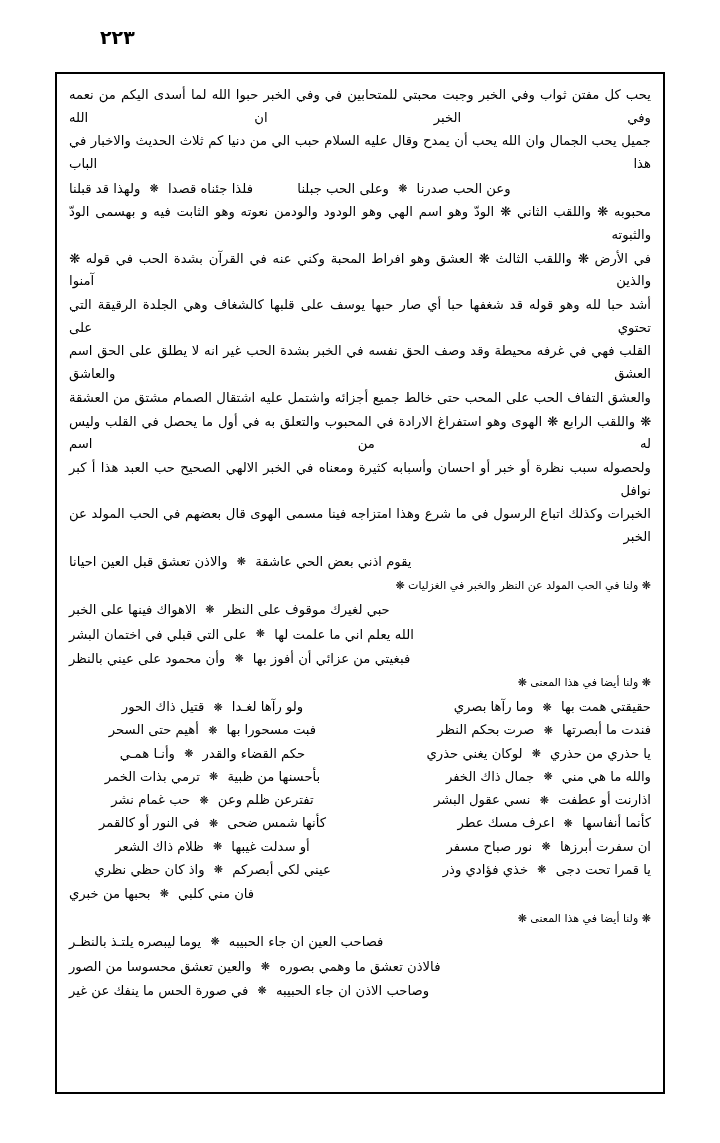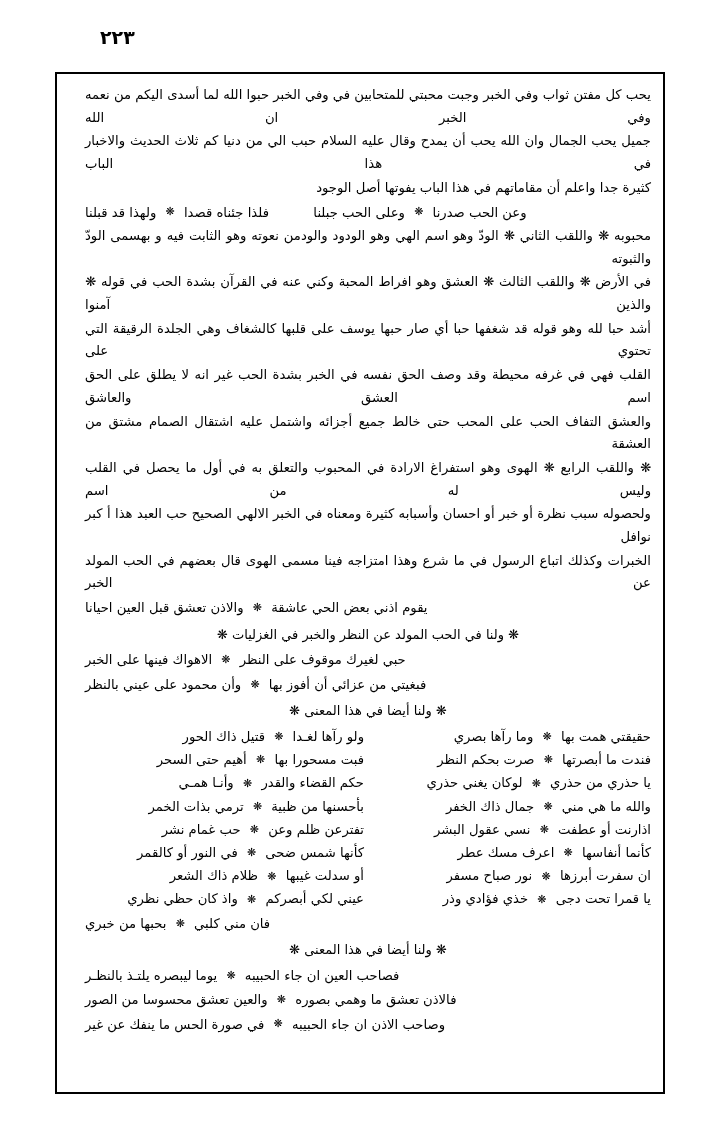--- a/index.html
+++ b/index.html
@@ -31,43 +31,42 @@
     font-family: "DejaVu Sans", sans-serif;
   }
   .text-frame {
     position: absolute;
     top: 72px;
     left: 55px;
     width: 610px;
     height: 1022px;
     border: 2px solid #000;
     box-sizing: border-box;
-    padding: 10px 12px 8px 28px;
+    padding: 10px 12px 8px 12px;
     overflow: hidden;
   }
   .block {
     margin: 0;
   }
   .para {
     font-size: 13.2px;
     line-height: 1.72;
     text-align: justify;
     text-align-last: right;
     direction: rtl;
     margin: 0 0 1px 0;
     font-family: "DejaVu Sans", sans-serif;
   }
   .para-justify-both {
     text-align: justify;
     text-align-last: justify;
   }
   .heading-line {
-    text-align: center;
-    direction: rtl;
-    font-size: 13px;
+    direction: rtl;
+    font-size: 11px;
     line-height: 1.9;
     margin: 2px 0 1px 0;
     font-weight: normal;
   }
   .verse-table {
     width: 100%;
     border-collapse: collapse;
     direction: rtl;
     margin: 1px 0 1px 0;
   }
@@ -77,21 +76,21 @@
     padding: 0;
     vertical-align: top;
     white-space: nowrap;
   }
   .verse-table td.col-right {
     width: 50%;
     padding-left: 4px;
   }
   .verse-table td.col-left {
     width: 50%;
-    text-align: right;
+    text-align: center;
     padding-right: 4px;
   }
   .sep {
     display: inline-block;
     padding: 0 5px;
     font-size: 11px;
     vertical-align: middle;
   }
   .spaced-inline {
     direction: rtl;
@@ -105,21 +104,20 @@
 
 <div class="page">
 
   <div class="page-number">٢٢٣</div>
 
   <div class="text-frame">
 
     <div class="block">
       <p class="para para-justify-both">يحب كل مفتن ثواب وفي الخبر وجبت محبتي للمتحابين في وفي الخبر حبوا الله لما أسدى اليكم من نعمه وفي الخبر ان الله</p>
       <p class="para para-justify-both">جميل يحب الجمال وان الله يحب أن يمدح وقال عليه السلام حبب الي من دنيا كم ثلاث الحديث والاخبار في هذا الباب</p>
-      <p class="para">كثيرة جدا واعلم أن مقاماتهم في هذا الباب يفوتها أصل الوجود</p>
     </div>
 
     <div class="spaced-inline">
       <span>وعن الحب صدرنا</span>
       <span class="sep">❋</span>
       <span>وعلى الحب جبلنا</span>
       <span style="display:inline-block;width:36px"></span>
       <span>فلذا جئناه قصدا</span>
       <span class="sep">❋</span>
       <span>ولهذا قد قبلنا</span>
@@ -144,20 +142,25 @@
 
     <div class="heading-line">❋ ولنا في الحب المولد عن النظر والخبر في الغزليات ❋</div>
 
     <div>
       <div class="spaced-inline">
         <span>حبي لغيرك موقوف على النظر</span>
         <span class="sep">❋</span>
         <span>الاهواك فينها على الخبر</span>
       </div>
       <div class="spaced-inline">
+        <span>الله يعلم اني ما علمت لها</span>
+        <span class="sep">❋</span>
+        <span>على التي قبلي في اختمان البشر</span>
+      </div>
+      <div class="spaced-inline">
         <span>فبغيتي من عزائي أن أفوز بها</span>
         <span class="sep">❋</span>
         <span>وأن محمود على عيني بالنظر</span>
       </div>
     </div>
 
     <div class="heading-line">❋ ولنا أيضا في هذا المعنى ❋</div>
 
     <table class="verse-table">
       <tbody>

